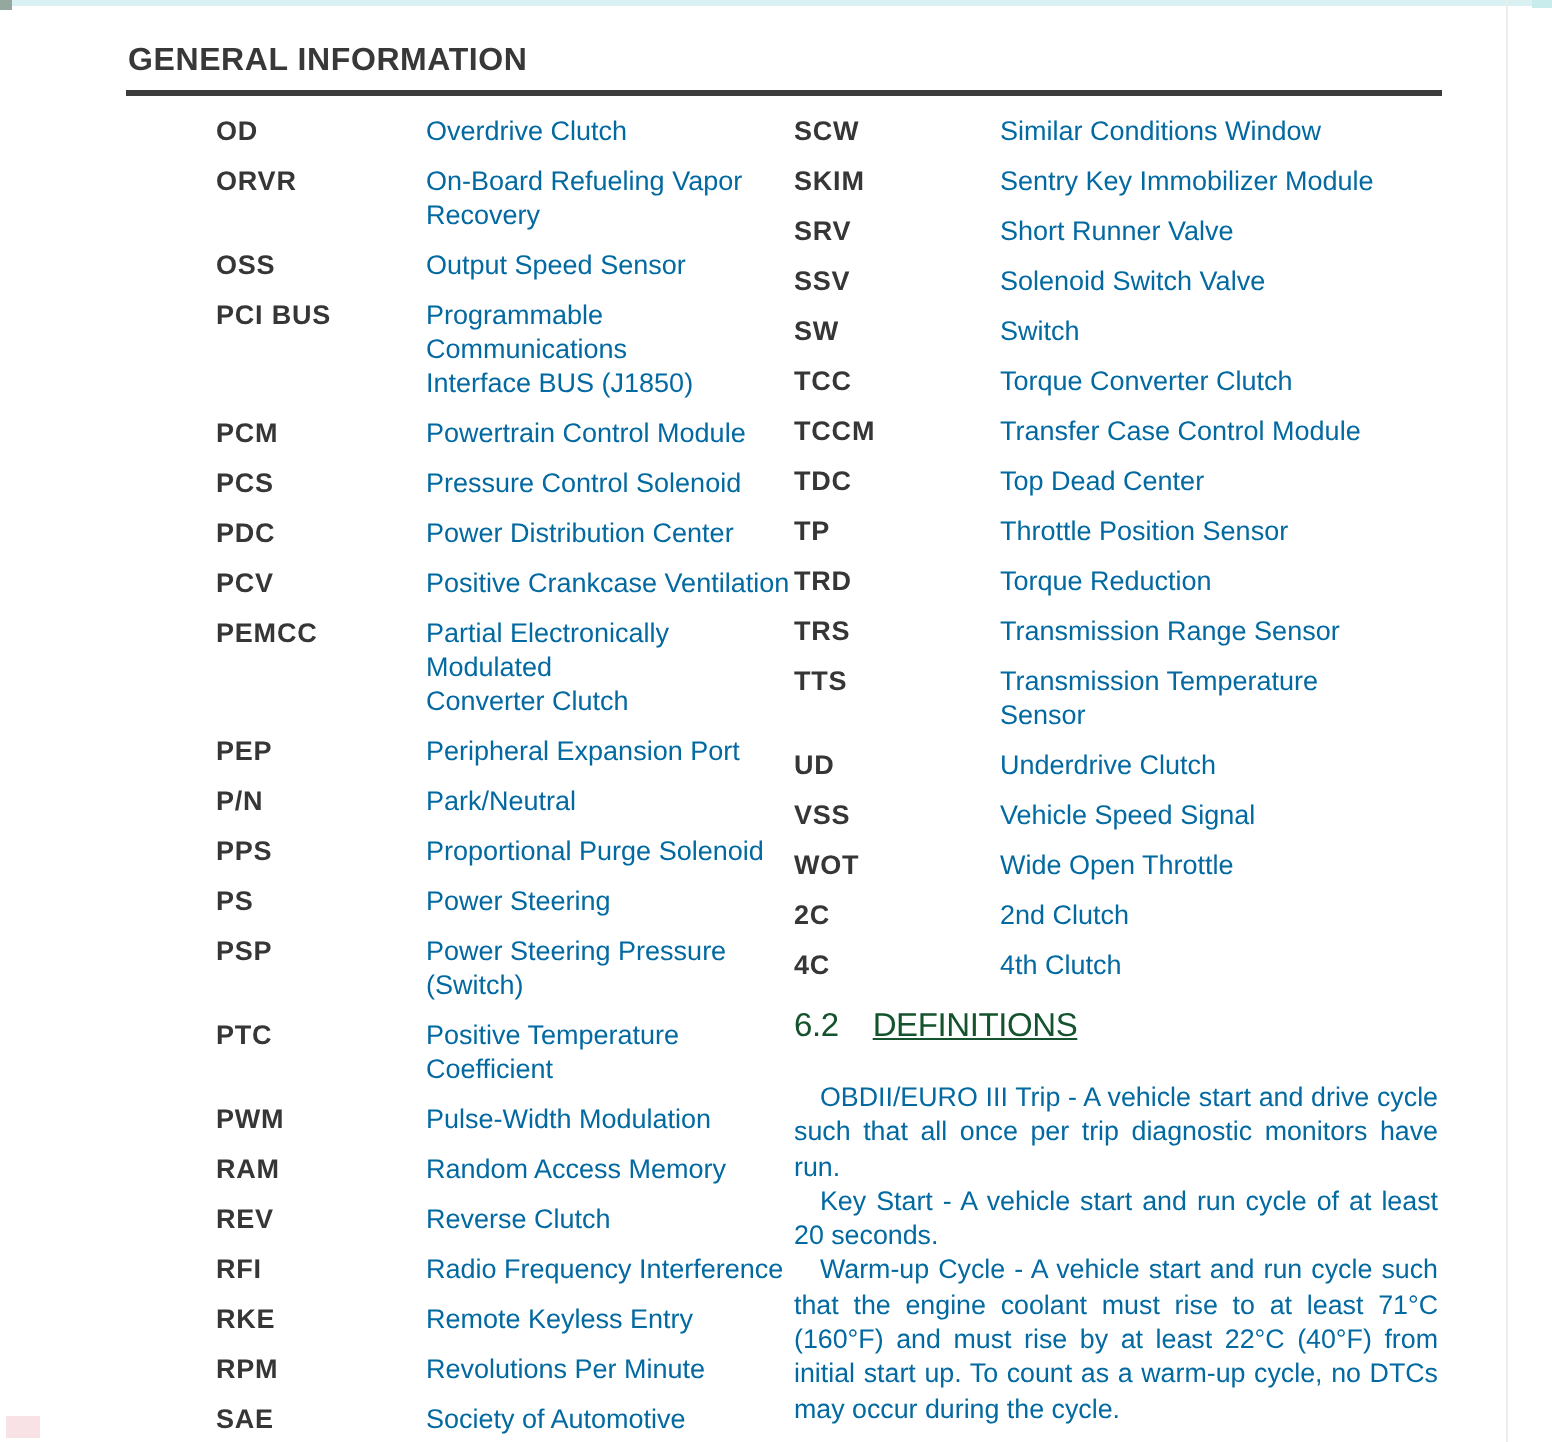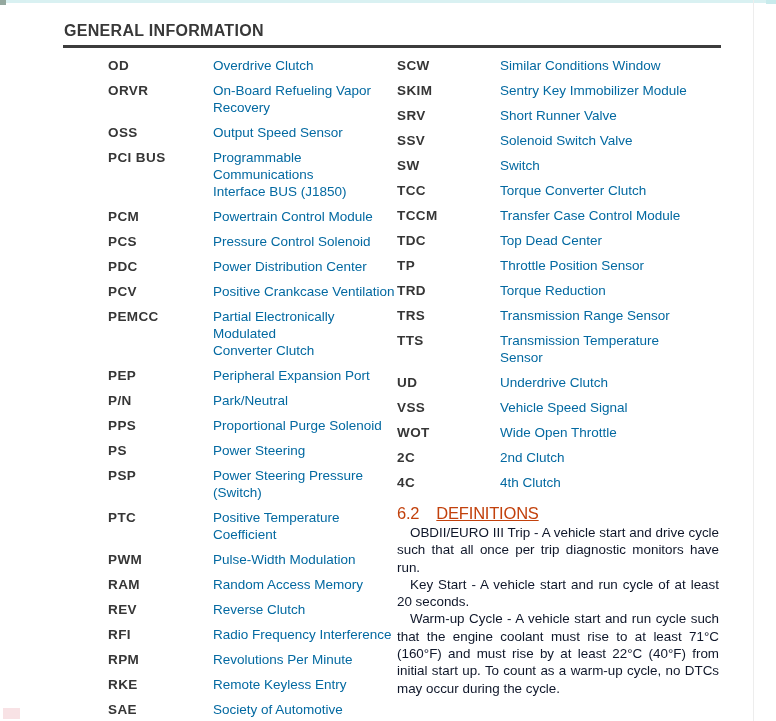--- a/index.html
+++ b/index.html
@@ -51,34 +51,34 @@
     color: #363636;
   }
   .def {
     font-size: 13.5px;
     line-height: 17px;
     color: #0369a1;
     white-space: pre-line;
   }
 
   .section-heading {
-    margin: 13px 0 1px 0;
+    margin: 13px 0 17px 0;
     font-size: 16.5px;
     letter-spacing: -0.2px;
-    color: #c2410c;
+    color: #14532d;
   }
   .section-number { margin-right: 17px; }
   .section-title  { text-decoration: underline; }
 
   .paragraphs { width: 322px; }
   .paragraphs p {
     margin: 0;
     font-size: 13.4px;
     line-height: 17.3px;
-    color: #0f172a;
+    color: #0369a1;
     text-align: justify;
     text-indent: 13px;
   }
 </style>
 </head>
 <body>
 
 <div class="page">
   <div class="top-edge"></div>
   <div class="corner-mark"></div>
@@ -184,27 +184,27 @@
         <span class="term">REV</span>
         <span class="def">Reverse Clutch</span>
       </div>
 
       <div class="row">
         <span class="term">RFI</span>
         <span class="def">Radio Frequency Interference</span>
       </div>
 
       <div class="row">
+        <span class="term">RKE</span>
+        <span class="def">Remote Keyless Entry</span>
+      </div>
+
+      <div class="row">
         <span class="term">RPM</span>
         <span class="def">Revolutions Per Minute</span>
-      </div>
-
-      <div class="row">
-        <span class="term">RKE</span>
-        <span class="def">Remote Keyless Entry</span>
       </div>
 
       <div class="row">
         <span class="term">SAE</span>
         <span class="def">Society of Automotive Engineers</span>
       </div>
 
       <div class="row">
         <span class="term">SBEC</span>
         <span class="def">Single Board Engine Controller</span>

